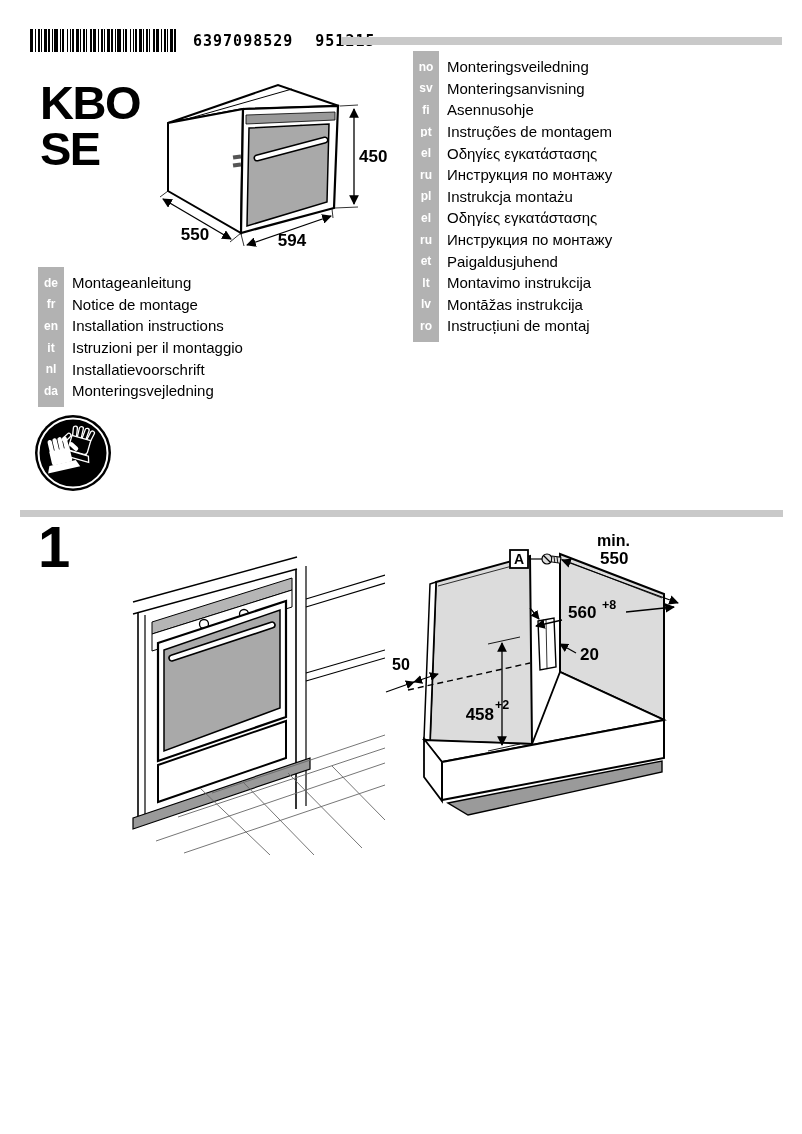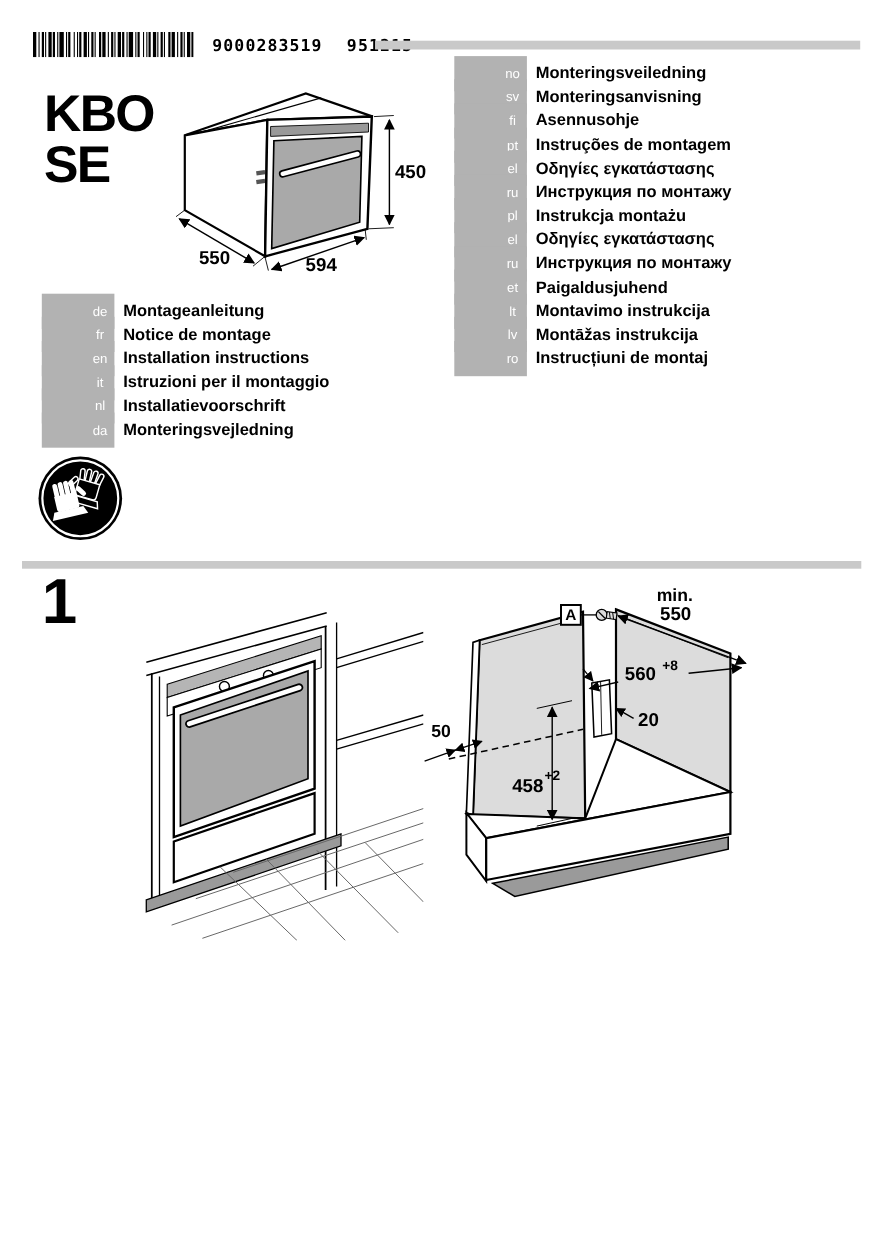--- a/index.html
+++ b/index.html
@@ -9,22 +9,22 @@
   .barcode{left:30px;top:29px;}
   .barcode-num{left:193px;top:32px;font-family:"DejaVu Sans Mono",monospace;
                font-size:15px;letter-spacing:1px;display:flex;gap:22px;font-weight:bold;}
   .topbar{left:341px;top:37px;width:441px;height:8px;background:var(--bar_gray,#c9c9c9);}
   .model{left:40px;top:80px;font-size:47px;font-weight:bold;line-height:.97;letter-spacing:-1.5px;}
   .langs{display:flex;flex-direction:column;}
   .langs-left{left:38px;top:272px;}
   .langs-right{left:413px;top:56px;}
   .lang-row{height:21.6px;display:flex;align-items:center;}
   .code{width:26px;height:32px;background:var(--badge_bg,#b2b2b2);color:#fff;font-size:12px;
-        font-weight:normal;display:flex;align-items:center;justify-content:center;flex:0 0 26px;padding-left:40px;}
-  .lbl{margin-left:8px;font-size:15px;font-weight:bold;white-space:nowrap;}
+        font-weight:bold;display:flex;align-items:center;justify-content:center;flex:0 0 26px;}
+  .lbl{margin-left:8px;font-size:15px;font-weight:normal;white-space:nowrap;}
   .gloves{left:33px;top:413px;}
   .divider{left:20px;top:510px;width:763px;height:7px;background:var(--bar_gray,#c9c9c9);}
   .step-number{left:38px;top:518px;font-size:58px;font-weight:bold;line-height:1;}
   svg.oven{left:158px;top:78px;}
   svg.d1{left:100px;top:555px;}
   svg.d2{left:380px;top:520px;}
   svg text{font-family:"Liberation Sans",sans-serif;font-weight:bold;fill:#000;}
   .hiddefs{position:absolute;width:0;height:0;}
 </style>
 </head>
@@ -39,21 +39,21 @@
 </svg>
 
 <div class="page">
 
   <div class="abs barcode">
     <svg width="146" height="23">
       <line x1="0" y1="11.5" x2="146" y2="11.5" stroke="#000" stroke-width="23" stroke-dasharray="3 2 1 2 2 1 1 2 3 1 2 2 1 1 4 2 1 1 2 3 1 2 1 1 2 2 3 1 1 2 2 1 1 3 2 1"></line>
     </svg>
   </div>
   <div class="abs barcode-num">
-    <span>9000283519</span>
+    <span>6397098529</span>
     <span>951215</span>
   </div>
   <div class="abs topbar"></div>
 
   <div class="abs model">
     <div>KBO</div>
     <div>SE</div>
   </div>
 
   <svg class="abs oven" width="245" height="190" viewBox="0 0 245 190">

